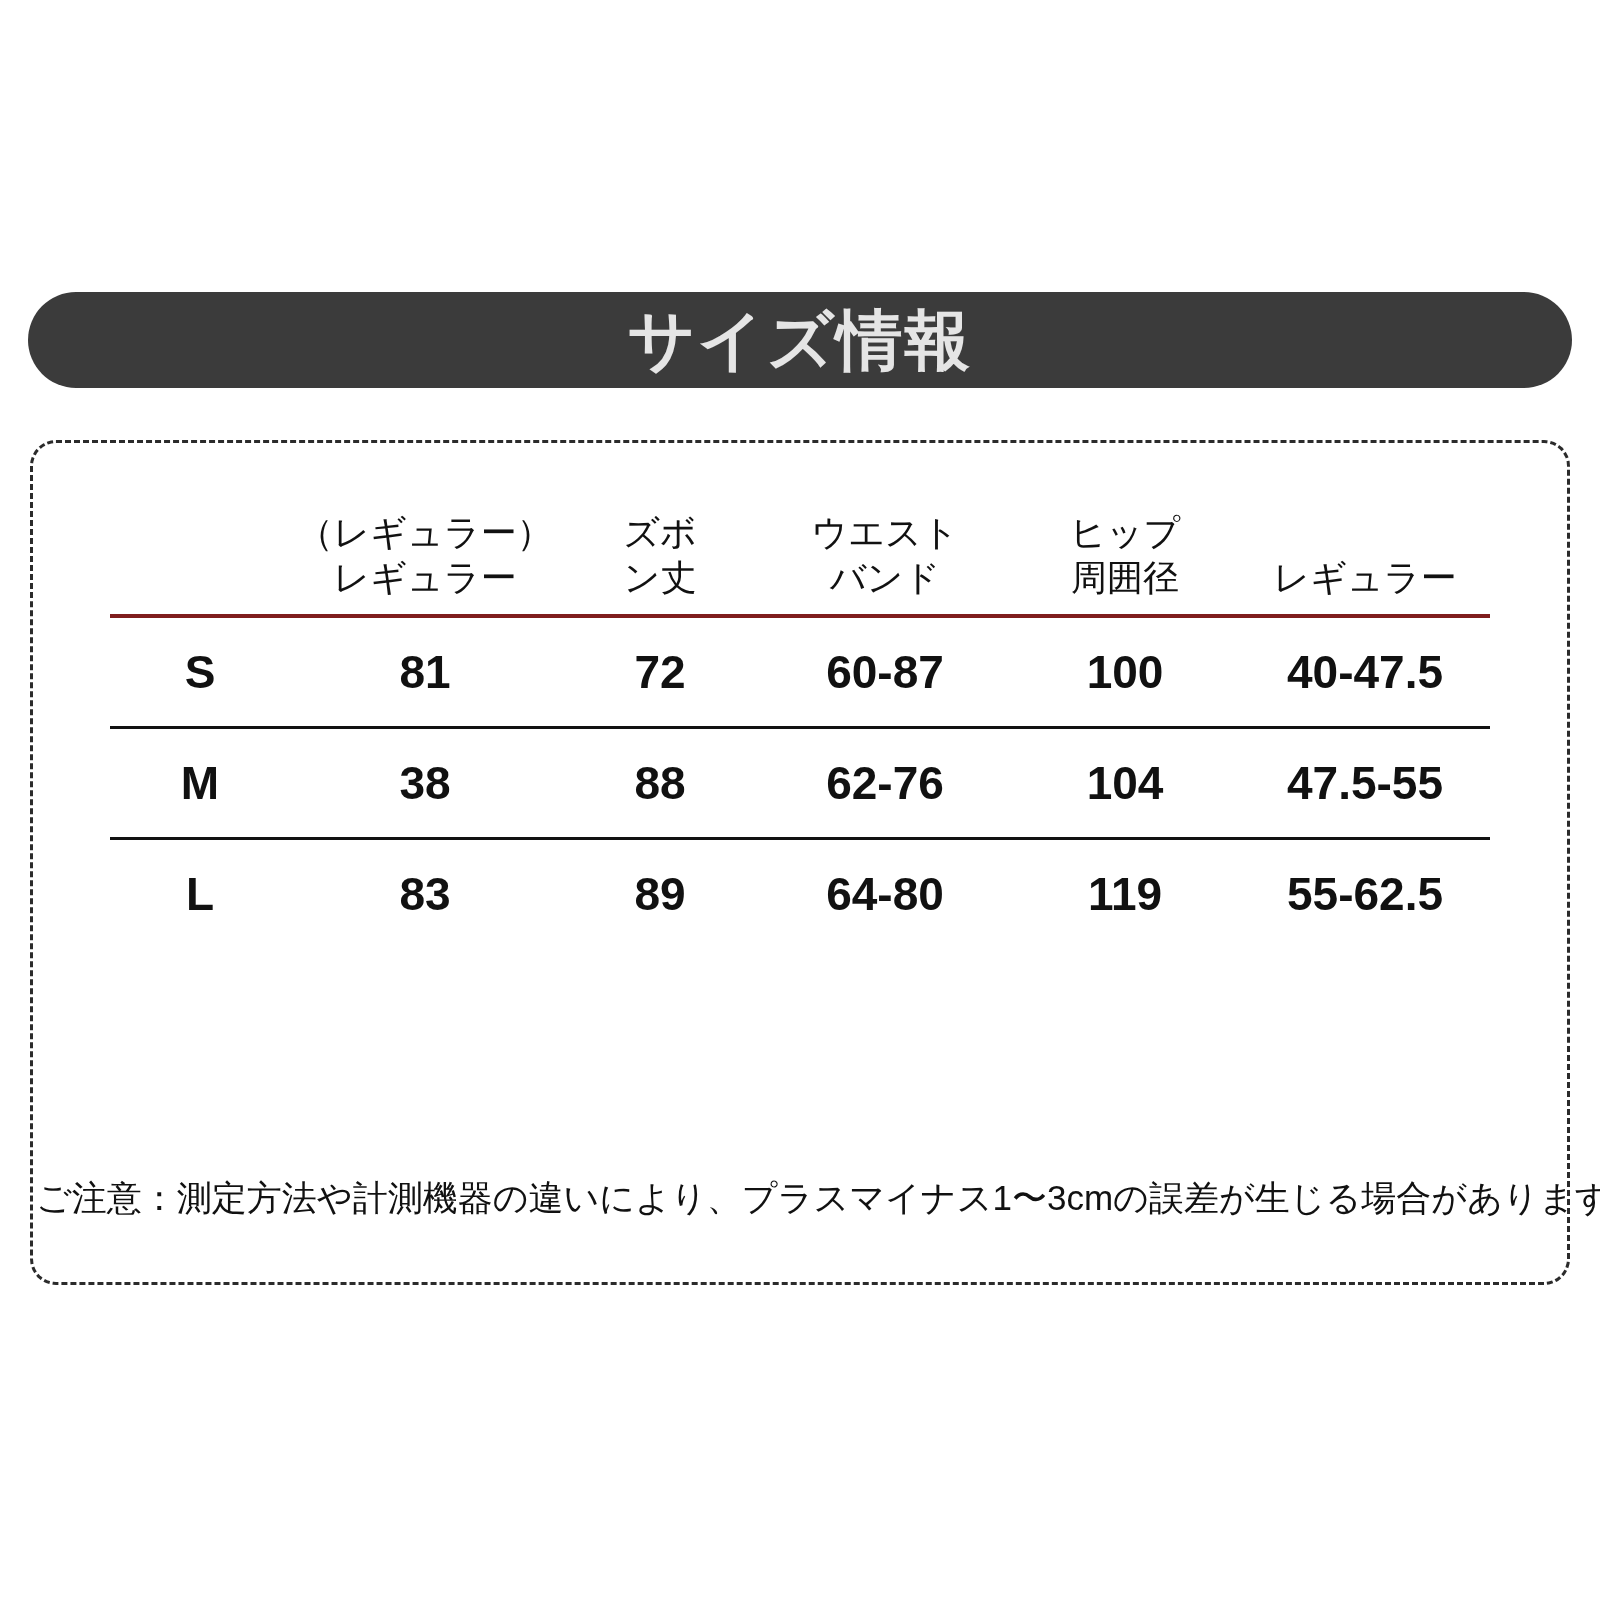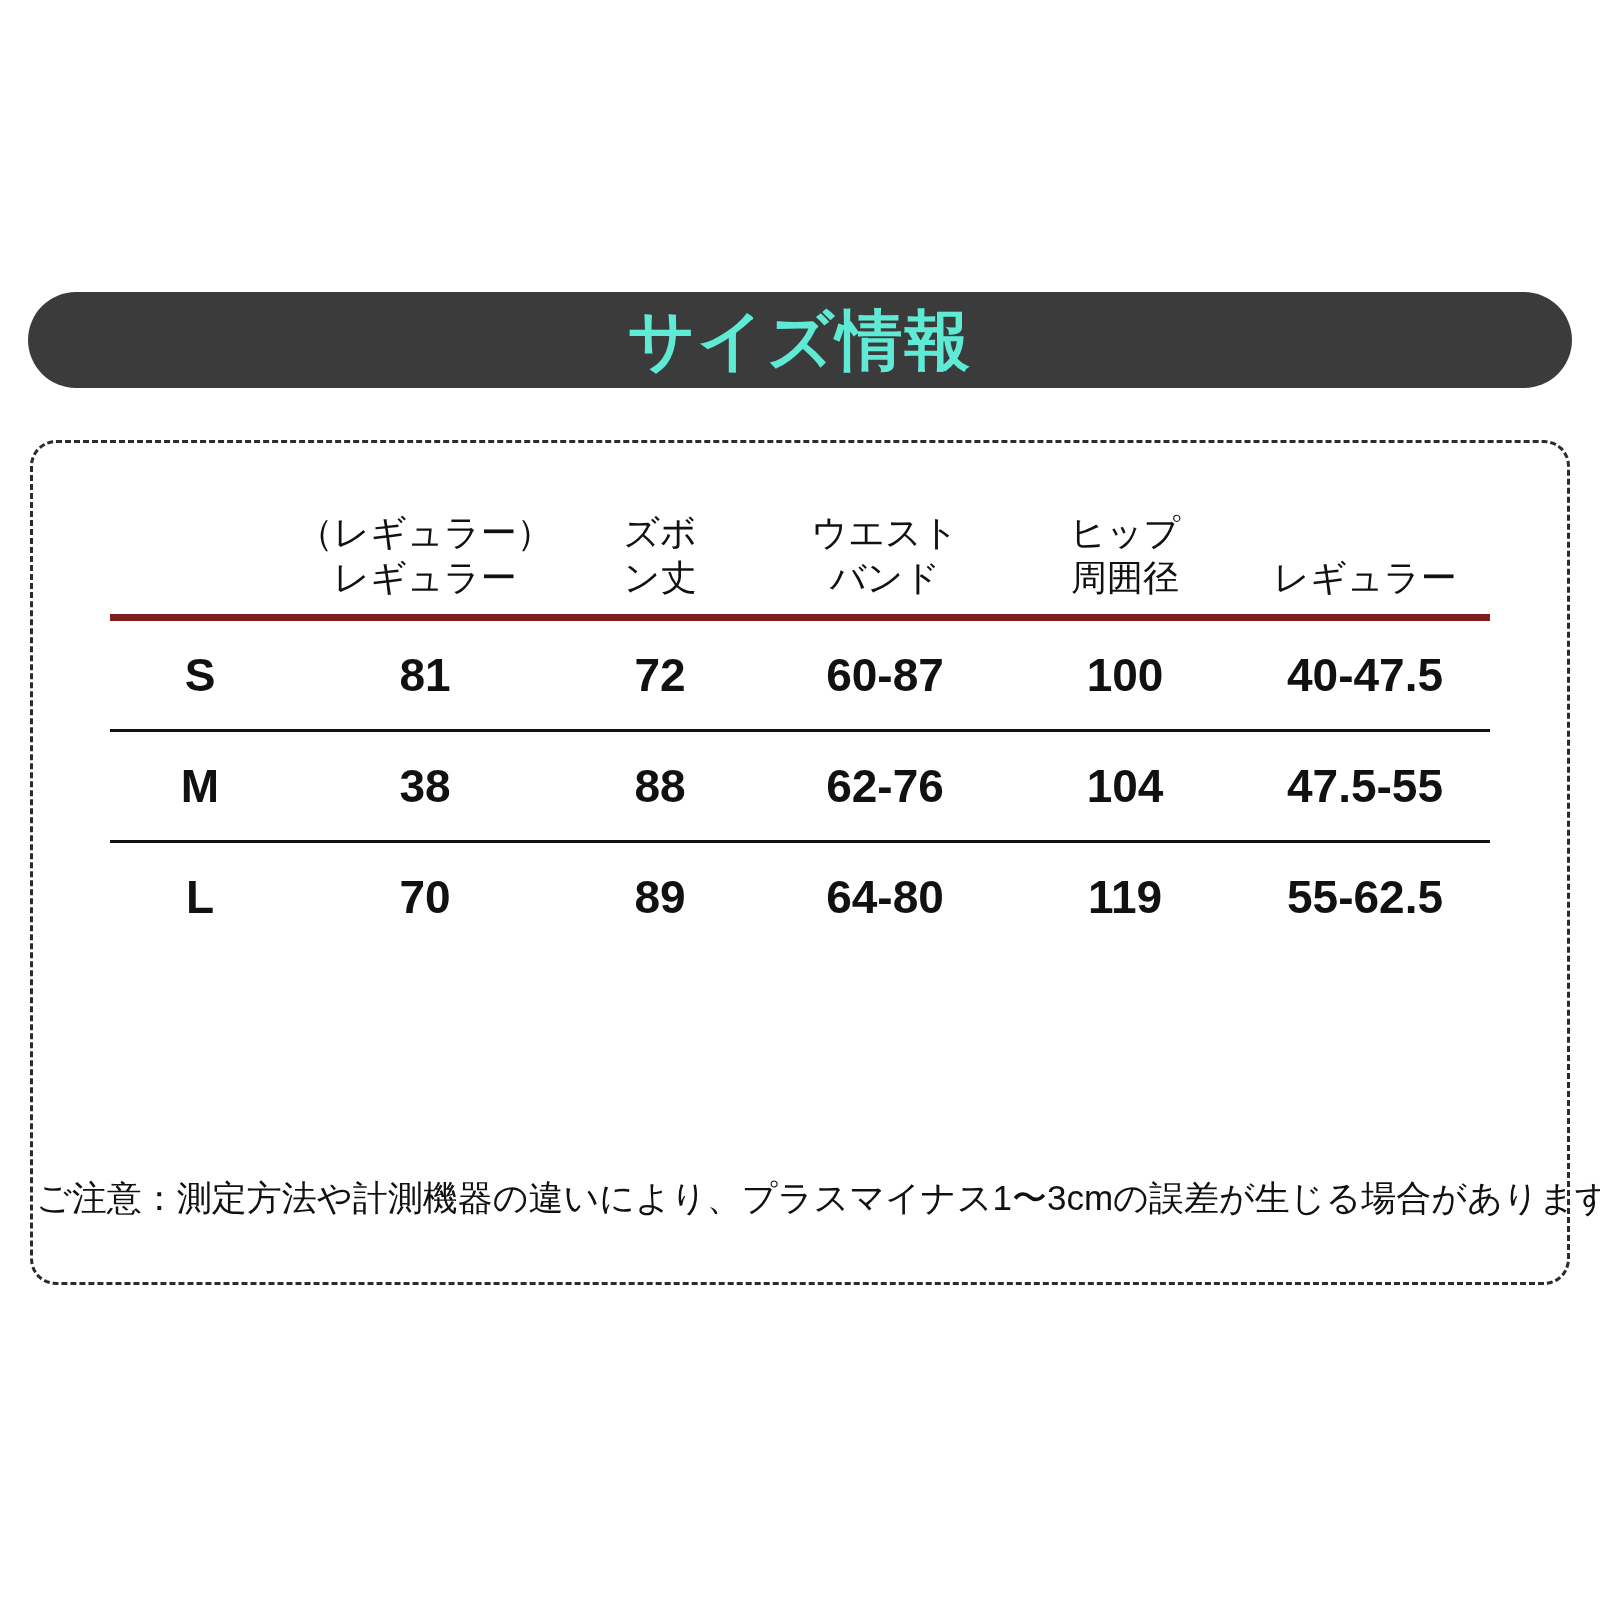--- a/index.html
+++ b/index.html
@@ -31,21 +31,21 @@
     top: 292px;
     width: 1544px;
     height: 96px;
     background: #3b3b3b;
     border-radius: 48px;
     display: flex;
     align-items: center;
     justify-content: center;
   }
   .title-text {
-    color: #5eead4;
+    color: #e5e5e5;
     font-size: 66px;
     font-weight: bold;
     letter-spacing: 2px;
     line-height: 1;
   }
 
   
   .dashed-box {
     position: absolute;
     left: 30px;
@@ -76,21 +76,21 @@
   .size-table th {
     font-size: 36px;
     font-weight: normal;
     color: #111111;
     text-align: center;
     vertical-align: bottom;
     padding: 0 0 14px 0;
     line-height: 1.25;
   }
   .size-table thead tr {
-    border-bottom: 7px solid #7f1d1d;
+    border-bottom: 4px solid #7f1d1d;
   }
   .size-table td {
     font-size: 46px;
     font-weight: bold;
     text-align: center;
     color: #111111;
     height: 108px;
     padding: 0;
   }
   .size-table tbody tr {
@@ -174,21 +174,21 @@
       <tr>
         <td class="size-cell">M</td>
         <td>38</td>
         <td>88</td>
         <td>62-76</td>
         <td>104</td>
         <td>47.5-55</td>
       </tr>
       <tr>
         <td class="size-cell">L</td>
-        <td>70</td>
+        <td>83</td>
         <td>89</td>
         <td>64-80</td>
         <td>119</td>
         <td>55-62.5</td>
       </tr>
     </tbody>
   </table>
 
   <div class="note">ご注意：測定方法や計測機器の違いにより、プラスマイナス1〜3cmの誤差が生じる場合があります</div>
 

